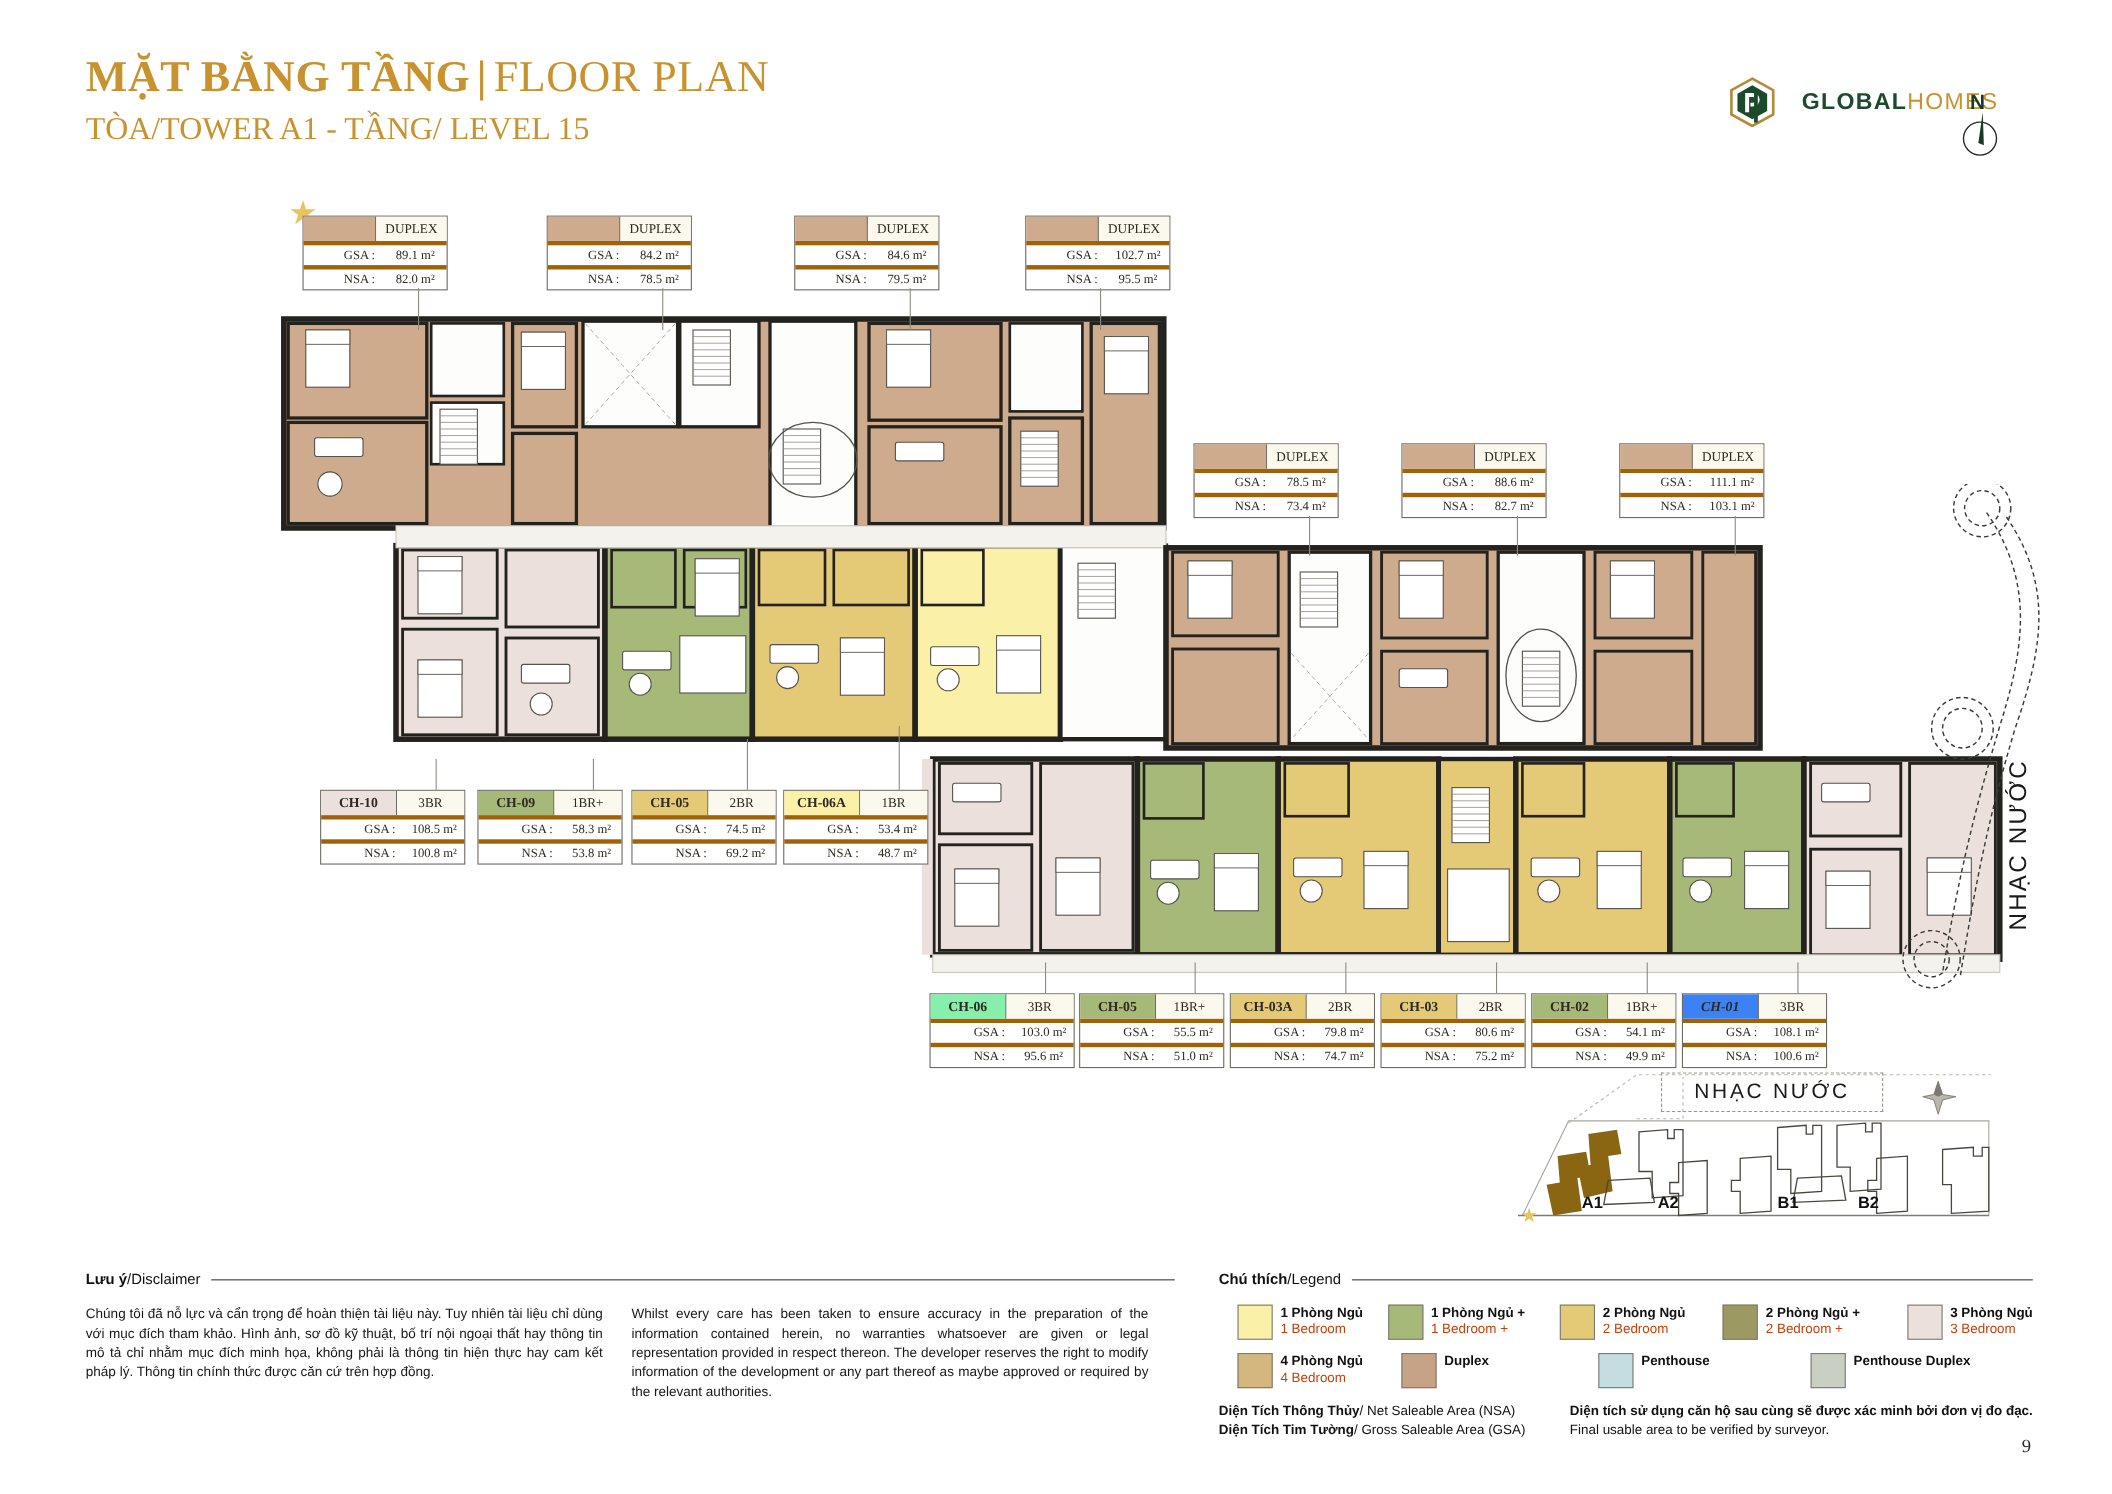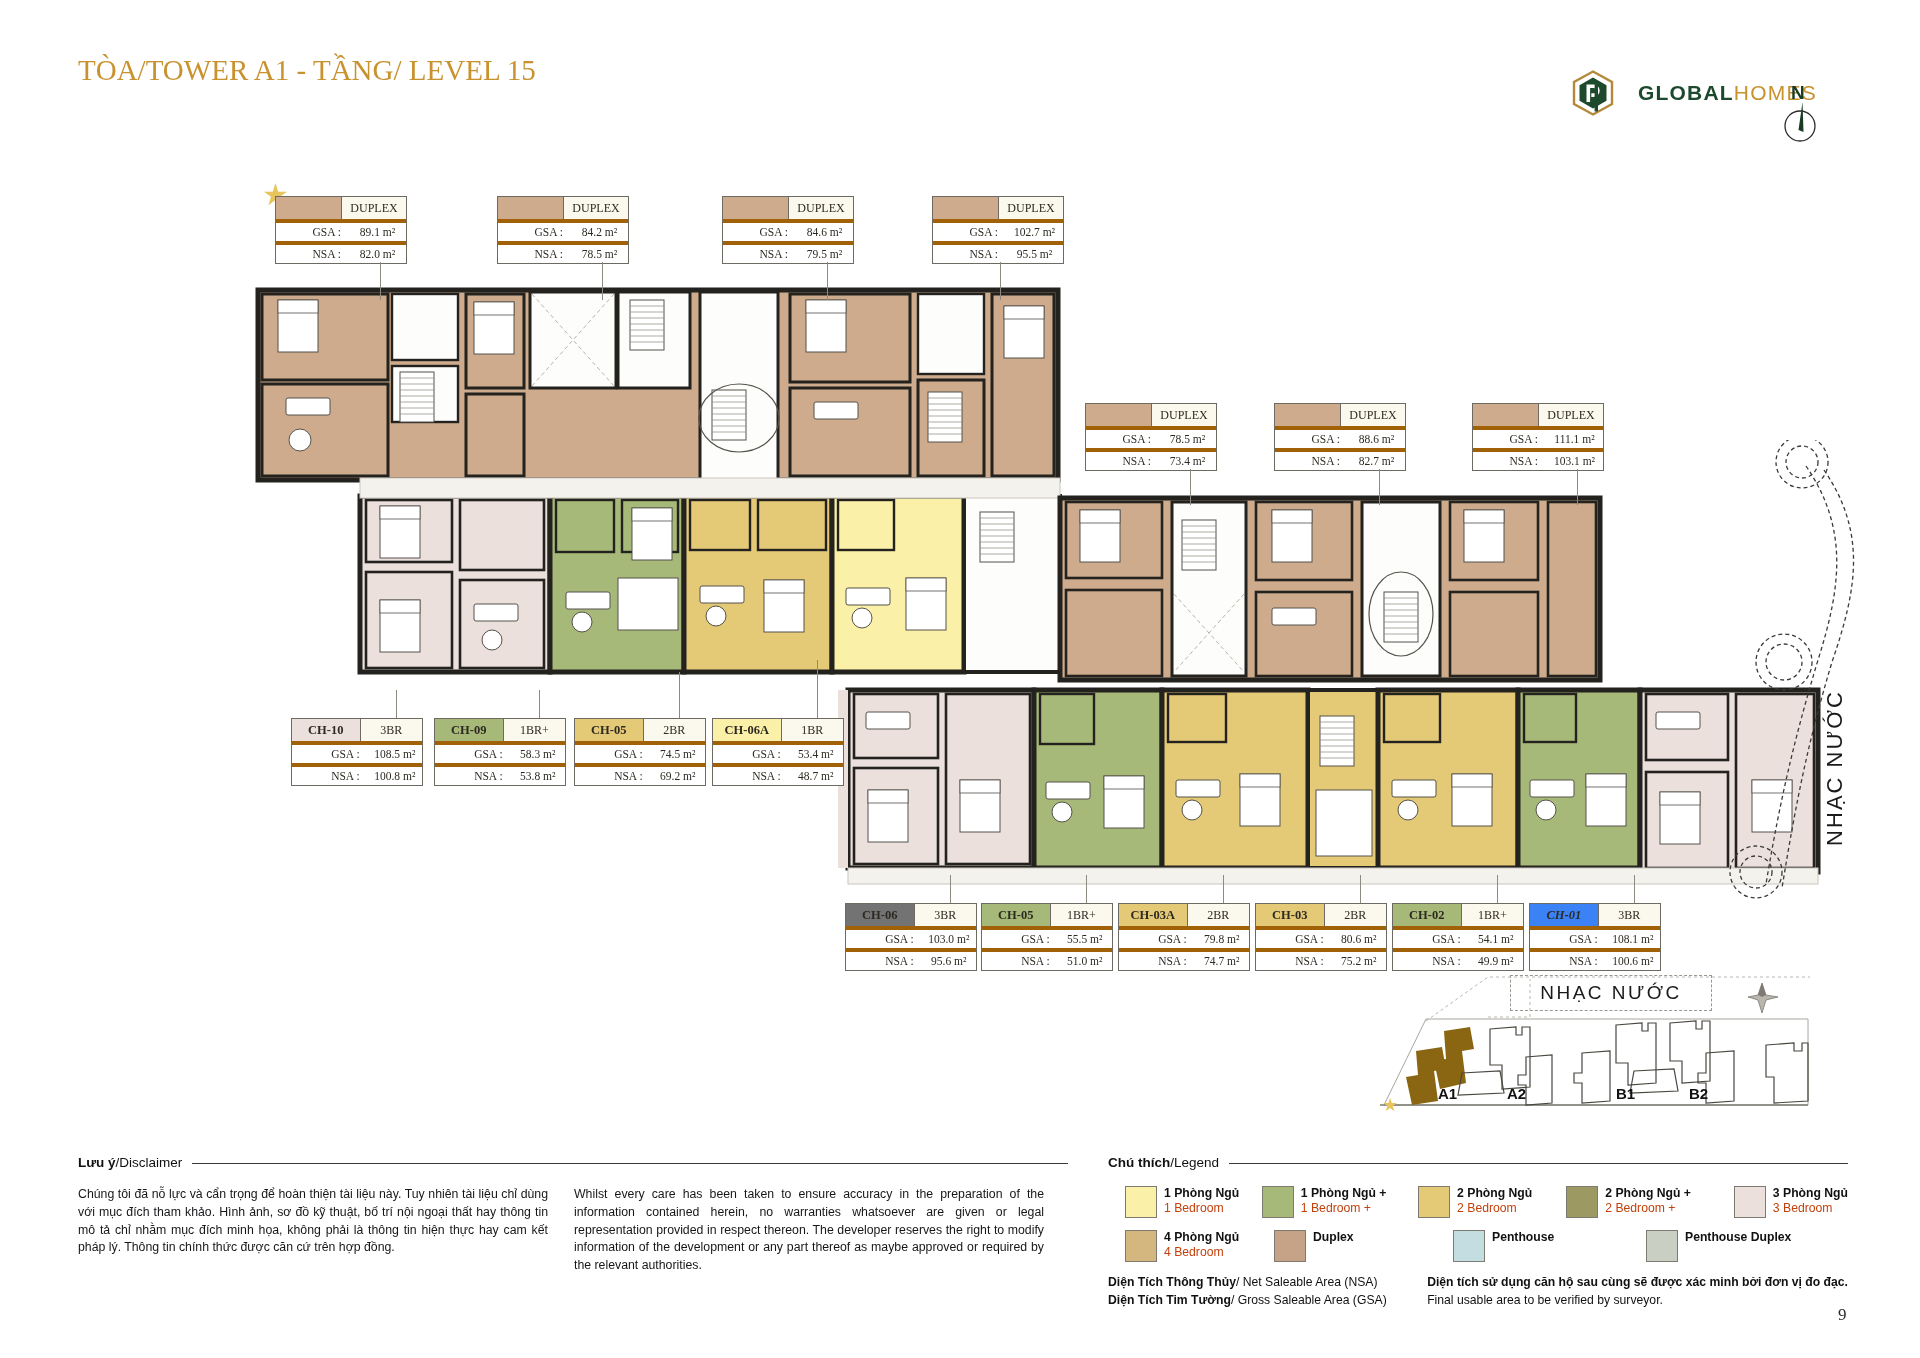--- a/index.html
+++ b/index.html
@@ -90,20 +90,23 @@
 
   .pageno{position:absolute;left:1838px;top:1305px;font-size:17px;color:#2b2b2b;
      font-family:"Liberation Serif",serif;}
 </style>
 </head>
 <body>
 
 <div class="page">
 
   <div class="hdr">
+    <div class="hdr-line1">
+      <span class="hdr-vn">MẶT BẰNG TẦNG</span><span class="hdr-sep">|</span><span class="hdr-en">FLOOR PLAN</span>
+    </div>
     <div class="hdr-line2">TÒA/TOWER A1 - TẦNG/ LEVEL 15</div>
   </div>
 
   <div class="logo">
     <div class="logo-mark">
       <svg width="42" height="46" viewBox="0 0 42 46">
         <polygon points="21,1.5 40,12 40,34 21,44.5 2,34 2,12" fill="none" stroke="#b3893a" stroke-width="2.4"></polygon>
         <path d="M21,7.5 L34.5,15.2 L34.5,30.8 L21,38.5 L7.5,30.8 L7.5,15.2 Z" fill="#1d4a2c"></path>
         <path d="M14.5,14.5 h7 a6.2,6.2 0 0 1 0,12.4 h-2.2 v-3.6 h2.2 a2.6,2.6 0 0 0 0,-5.2 h-3.4 v13.9 h-3.6 Z" fill="#ffffff"></path>
         <rect x="22.6" y="14.5" width="3.4" height="27" fill="#1d4a2c"></rect>
@@ -468,21 +471,21 @@
           <div class="v">53.4 m²</div>
         </div>
         <div class="rr">
           <div class="k">NSA :</div>
           <div class="v">48.7 m²</div>
         </div>
       </div>
       <div class="leader" style="left: 817px; top: 660px; width: 1px; height: 58px;"></div>
       <div class="ubox" style="left: 845px; top: 903px; width: 130px;">
         <div class="r1">
-          <div class="c1" style="background: #737373;">CH-06</div>
+          <div class="c1" style="background: #86efac;">CH-06</div>
           <div class="c2">3BR</div>
         </div>
         <div class="rr">
           <div class="k">GSA :</div>
           <div class="v">103.0 m²</div>
         </div>
         <div class="rr">
           <div class="k">NSA :</div>
           <div class="v">95.6 m²</div>
         </div>

